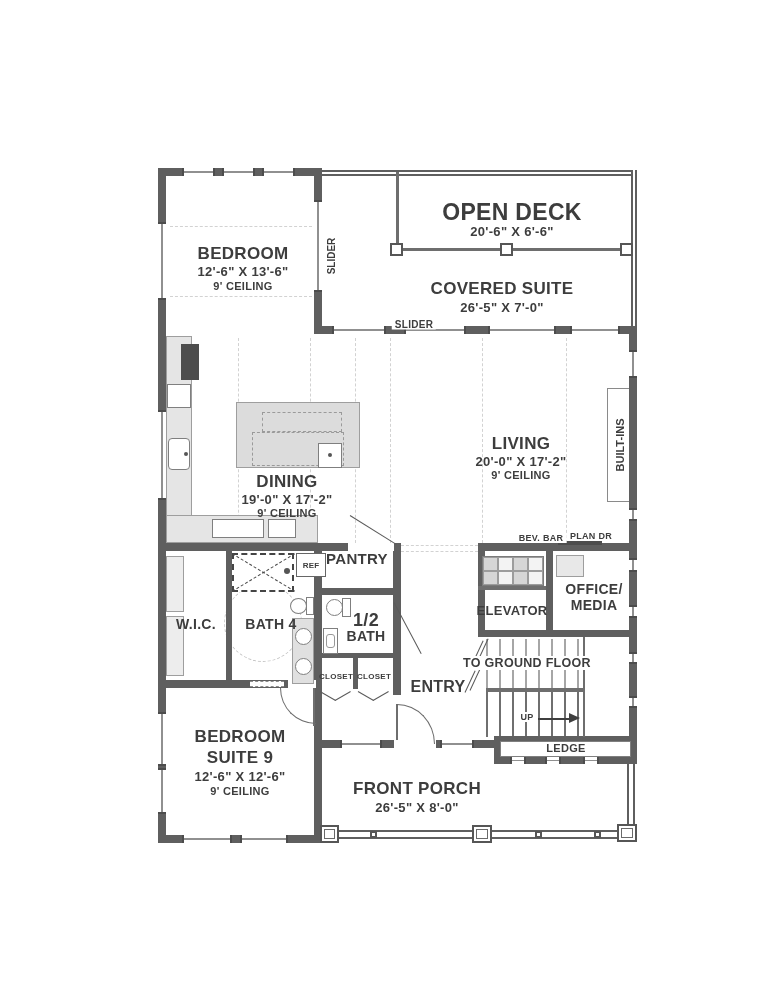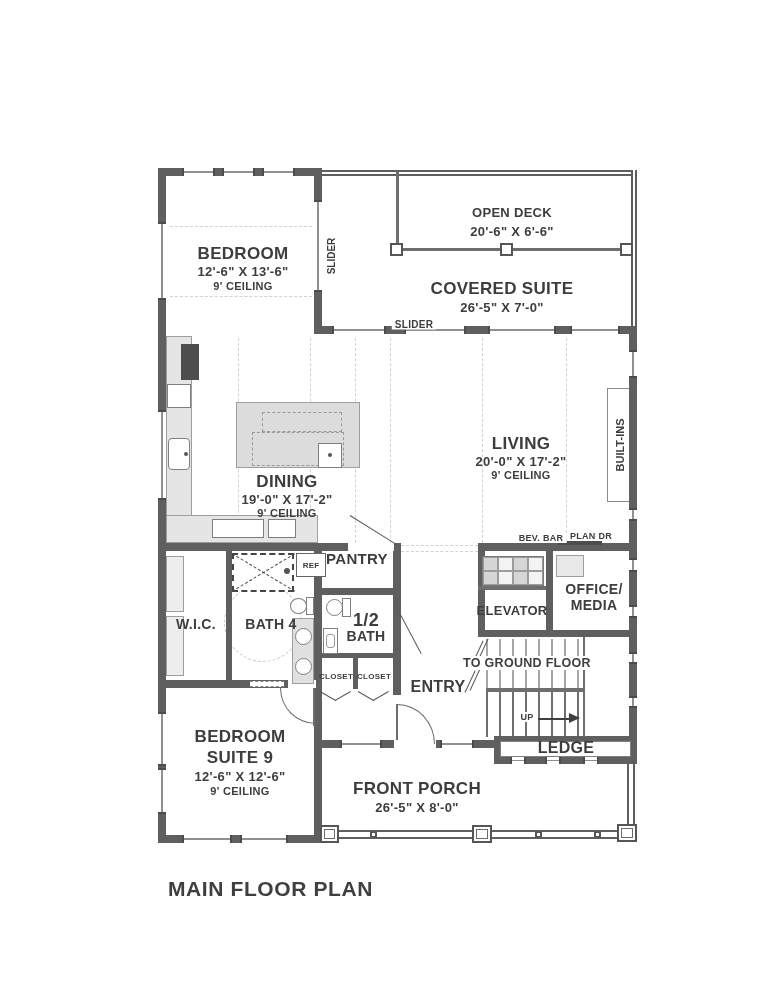--- a/index.html
+++ b/index.html
@@ -197,21 +197,21 @@
   <div class="counter" style="left:556px;top:555px;width:28px;height:22px;background:#e8e8e8;z-index:3;"></div>
   <div class="fixture" style="left:607px;top:388px;width:26px;height:114px;border:1.5px solid #8a8a8a;z-index:1;"></div>
 
   <div class="stairs-u" style="left:486px;top:639px;width:97px;height:49px;"></div>
   <div class="line" style="left:486px;top:688px;width:97px;height:4px;"></div>
   <div class="stairs-l" style="left:486px;top:692px;width:97px;height:45px;"></div>
   <div class="line" style="left:583px;top:637px;width:2px;height:100px;"></div>
   <div class="line" style="left:538px;top:718px;width:33px;height:2px;background:#3f3f3f;z-index:5;"></div>
   <div class="tri" style="left:569px;top:713px;"></div>
 
-  <div class="lbl" style="left:512px;top:212px;font-size:13px;">OPEN DECK</div>
+  <div class="lbl" style="left:512px;top:212px;font-size:23px;">OPEN DECK</div>
   <div class="lbl" style="left:512px;top:231px;font-size:13px;">20'-6" X 6'-6"</div>
   <div class="lbl" style="left:502px;top:289px;font-size:17px;">COVERED SUITE</div>
   <div class="lbl" style="left:502px;top:307px;font-size:13px;">26'-5" X 7'-0"</div>
   <div class="lbl bgw" style="left:414px;top:324px;font-size:10px;">SLIDER</div>
   <div class="vlbl" style="left:331px;top:256px;font-size:10px;">SLIDER</div>
   <div class="lbl" style="left:243px;top:254px;font-size:17px;">BEDROOM</div>
   <div class="lbl" style="left:243px;top:271px;font-size:13px;">12'-6" X 13'-6"</div>
   <div class="lbl" style="left:243px;top:286px;font-size:11px;">9' CEILING</div>
   <div class="lbl" style="left:521px;top:444px;font-size:17px;">LIVING</div>
   <div class="lbl" style="left:521px;top:461px;font-size:13px;">20'-0" X 17'-2"</div>
@@ -229,22 +229,21 @@
   <div class="lbl" style="left:512px;top:610px;font-size:13px;">ELEVATOR</div>
   <div class="lbl" style="left:196px;top:624px;font-size:14px;">W.I.C.</div>
   <div class="lbl" style="left:271px;top:624px;font-size:14px;">BATH 4</div>
   <div class="lbl" style="left:366px;top:620px;font-size:18px;">1/2</div>
   <div class="lbl" style="left:366px;top:636px;font-size:14px;">BATH</div>
   <div class="lbl" style="left:336px;top:676px;font-size:8px;">CLOSET</div>
   <div class="lbl" style="left:374px;top:676px;font-size:8px;">CLOSET</div>
   <div class="lbl" style="left:438px;top:687px;font-size:16px;">ENTRY</div>
   <div class="lbl bgw" style="left:527px;top:663px;font-size:12.5px;">TO GROUND FLOOR</div>
   <div class="lbl bgw" style="left:527px;top:717px;font-size:9px;">UP</div>
-  <div class="lbl" style="left:566px;top:748px;font-size:16px;">LEDGE</div>
+  <div class="lbl" style="left:566px;top:748px;font-size:11px;">LEDGE</div>
   <div class="lbl" style="left:240px;top:737px;font-size:17px;">BEDROOM</div>
   <div class="lbl" style="left:240px;top:758px;font-size:17px;">SUITE 9</div>
   <div class="lbl" style="left:240px;top:776px;font-size:13px;">12'-6" X 12'-6"</div>
   <div class="lbl" style="left:240px;top:791px;font-size:11px;">9' CEILING</div>
   <div class="lbl" style="left:417px;top:789px;font-size:17px;">FRONT PORCH</div>
   <div class="lbl" style="left:417px;top:807px;font-size:13px;">26'-5" X 8'-0"</div>
 
-  <div class="title">MAIN FLOOR PLAN</div>
 </div>
 
 </body></html>

